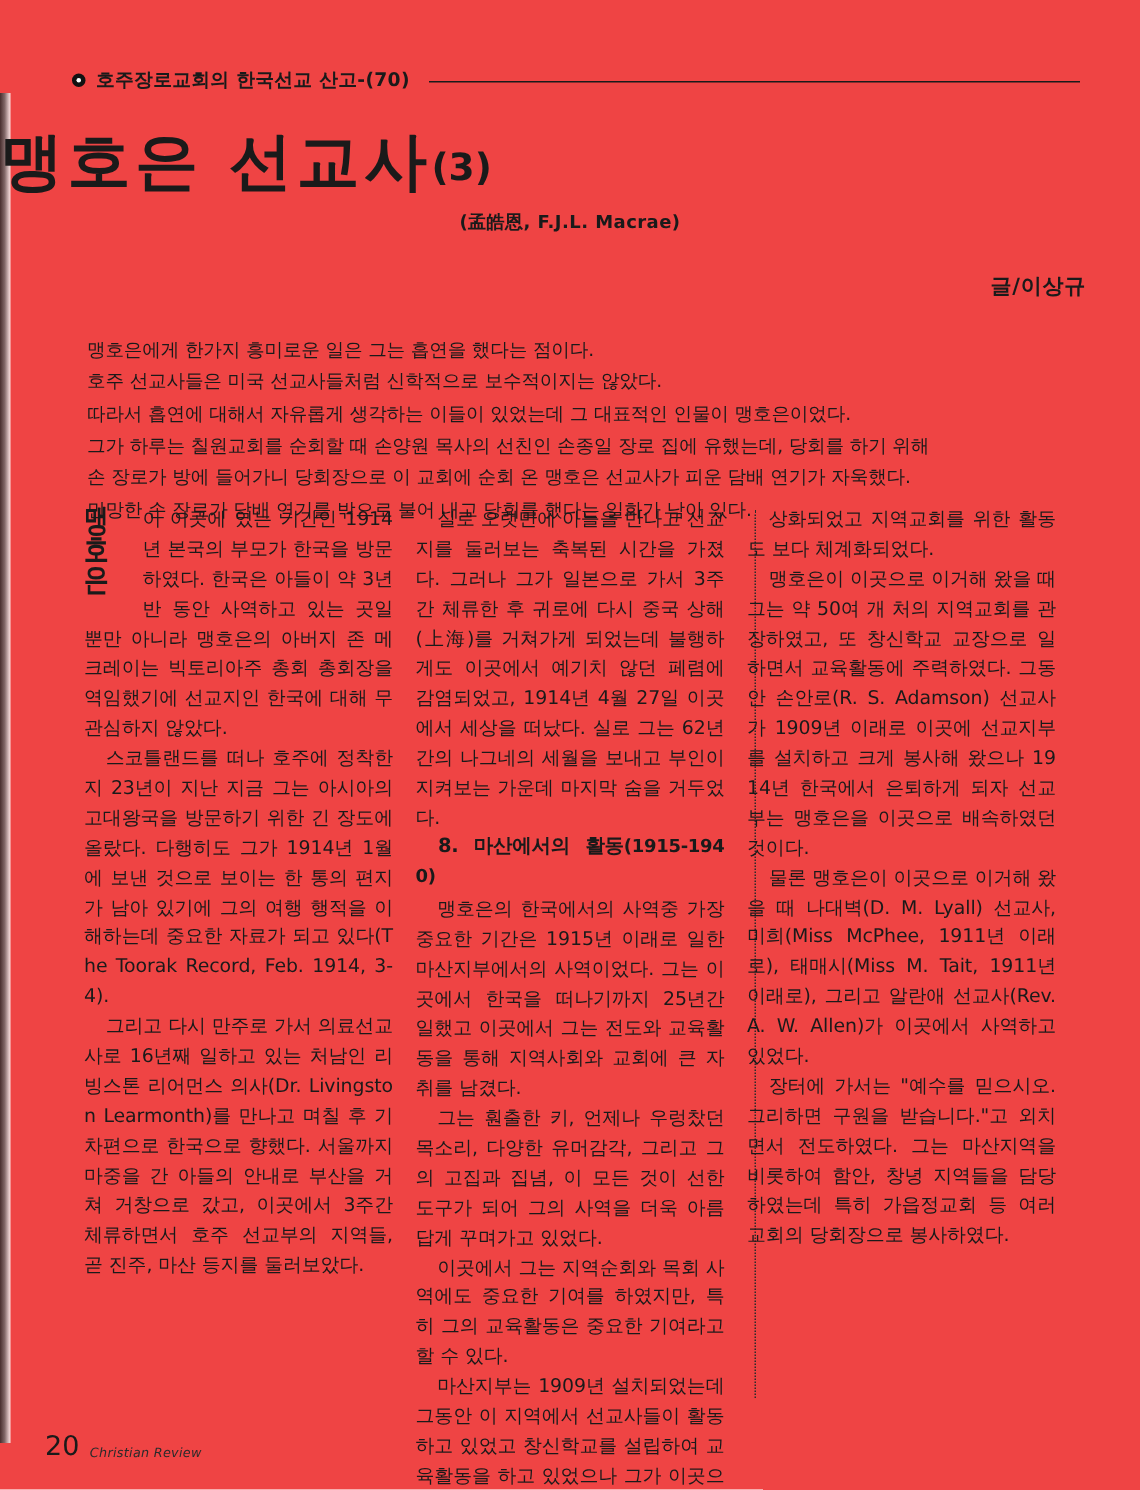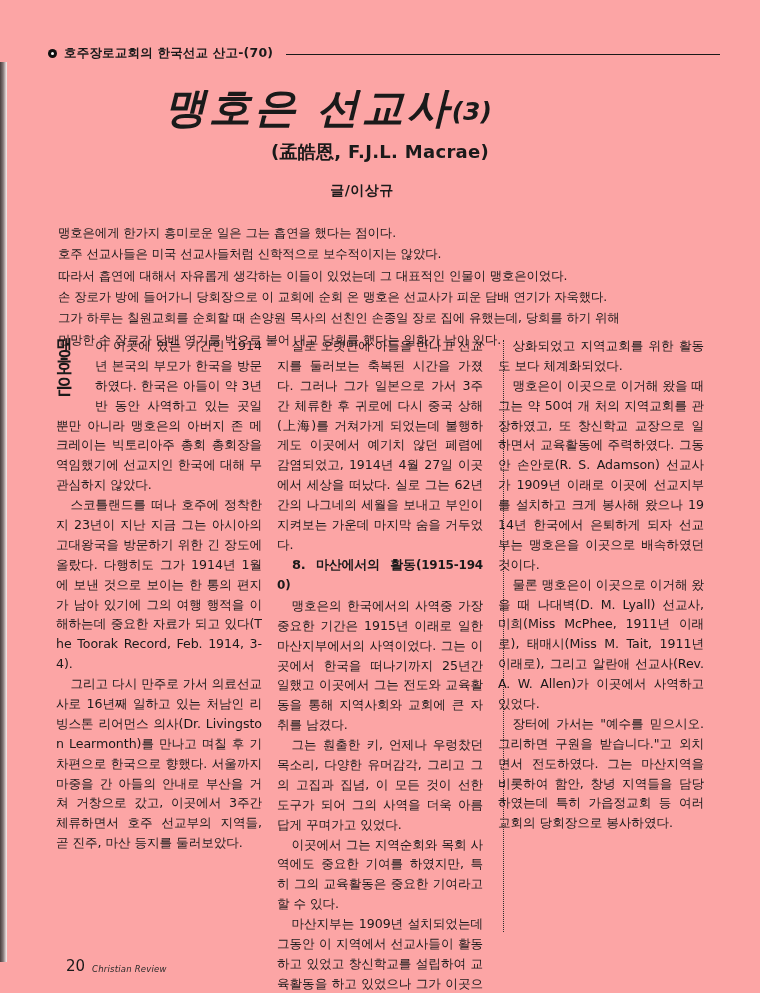--- a/index.html
+++ b/index.html
@@ -13,21 +13,21 @@
     position: relative;
     font-family: "DejaVu Sans", "Liberation Sans", sans-serif;
     color: #1a1a1a;
     overflow: hidden;
   }
 
   
   .page {
     position: absolute;
     inset: 0;
-    background: #fca5a5;
+    background: #ef4444;
     padding-left: 28px;
   }
   .page-inner {
     position: absolute;
     left: 0; right: 0; top: 0; bottom: 0;
     padding: 0;
   }
 
   
   .scan-edge {
@@ -81,48 +81,47 @@
     margin-left: 6px;
     margin-top: 2px;
   }
 
   
   .title {
     position: absolute;
     top: 84px;
     left: 0;
     width: 656px;
-    text-align: center;
+    text-align: left;
     font-size: 42px;
     font-weight: 700;
     letter-spacing: 3px;
     line-height: 1.12;
-    font-style: italic;
   }
   .title .seq {
     font-size: 25px;
     letter-spacing: 0;
     vertical-align: 2px;
   }
   .subtitle {
     position: absolute;
     top: 140px;
     left: 0;
     width: 760px;
     text-align: center;
-    font-size: 18px;
+    font-size: 12px;
     font-weight: 700;
     letter-spacing: .3px;
   }
   .byline {
     position: absolute;
     top: 182px;
     left: 0;
     width: 724px;
-    text-align: center;
+    text-align: right;
     font-size: 14px;
     font-weight: 700;
     letter-spacing: .5px;
   }
 
   
   .lead {
     position: absolute;
     top: 222px;
     left: 58px;
@@ -202,24 +201,23 @@
   
   .footer {
     position: absolute;
     left: 30px;
     bottom: 18px;
     display: flex;
     align-items: flex-end;
     gap: 7px;
   }
   .folio {
-    font-size: 15px;
+    font-size: 18px;
     font-weight: 400;
     letter-spacing: 0;
-    margin-left: 36px;
   }
   .footer-mag {
     font-size: 8.5px;
     font-style: italic;
     font-weight: 400;
     letter-spacing: .2px;
     padding-bottom: 1.5px;
     color: #2b2b2b;
   }
 </style>
@@ -240,22 +238,22 @@
     <div class="title">
       <span>맹호은 선교사</span><span class="seq">(3)</span>
     </div>
     <div class="subtitle">(孟皓恩, F.J.L. Macrae)</div>
     <div class="byline">글/이상규</div>
 
     <div class="lead">
       <p>맹호은에게 한가지 흥미로운 일은 그는 흡연을 했다는 점이다.</p>
       <p>호주 선교사들은 미국 선교사들처럼 신학적으로 보수적이지는 않았다.</p>
       <p>따라서 흡연에 대해서 자유롭게 생각하는 이들이 있었는데 그 대표적인 인물이 맹호은이었다.</p>
+      <p>그가 하루는 칠원교회를 순회할 때 손양원 목사의 선친인 손종일 장로 집에 유했는데, 당회를 하기 위해</p>
       <p>손 장로가 방에 들어가니 당회장으로 이 교회에 순회 온 맹호은 선교사가 피운 담배 연기가 자욱했다.</p>
-      <p>그가 하루는 칠원교회를 순회할 때 손양원 목사의 선친인 손종일 장로 집에 유했는데, 당회를 하기 위해</p>
       <p>민망한 손 장로가 담배 연기를 밖으로 불어 내고 당회를 했다는 일화가 남아 있다.</p>
     </div>
 
     <div class="col-rule"></div>
 
     <div class="columns">
 
       <div class="col">
         <p class="noindent"><span class="dropcap">
               <span>맹</span>

